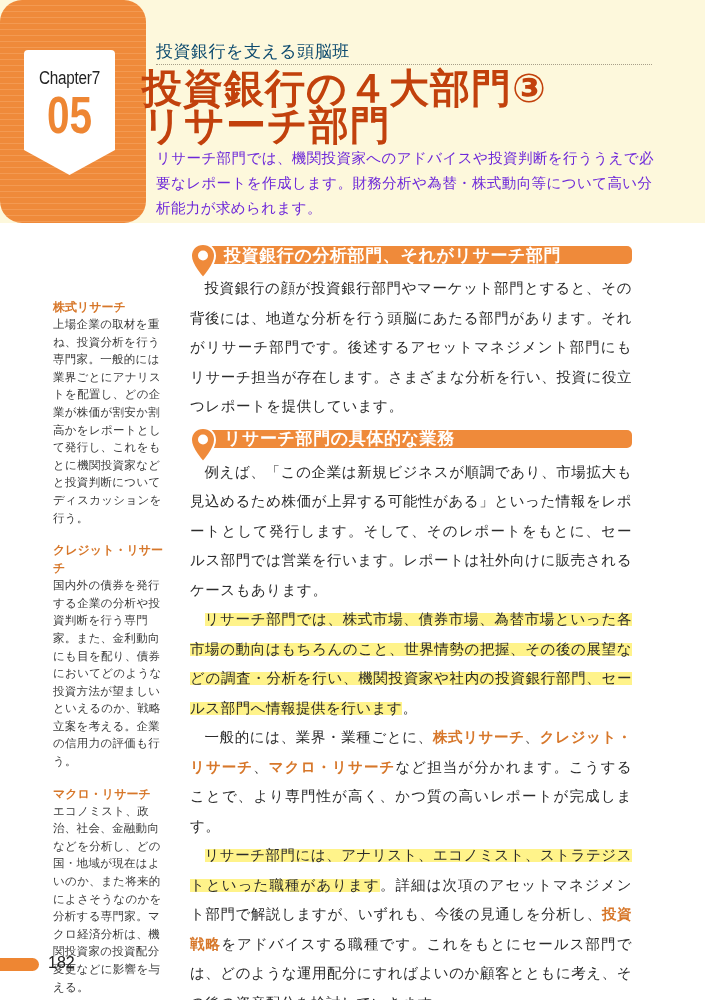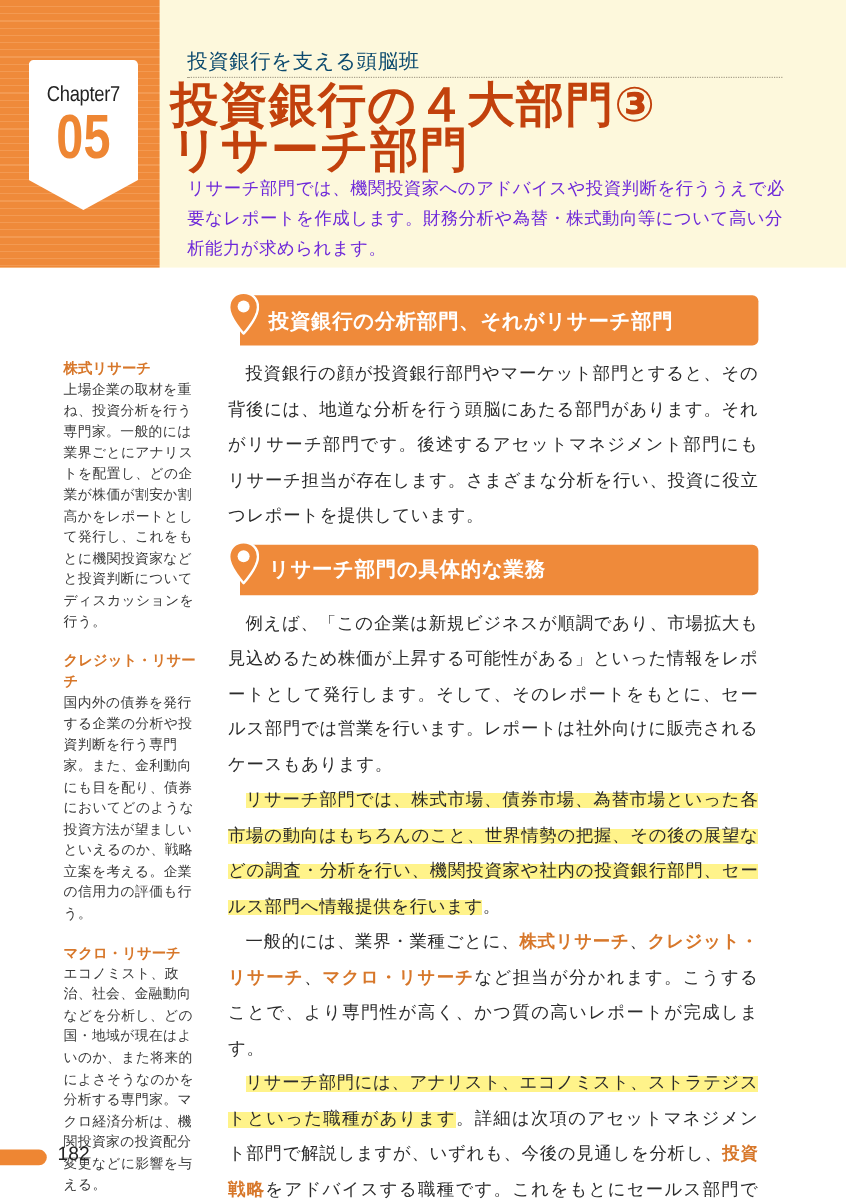--- a/index.html
+++ b/index.html
@@ -2,22 +2,23 @@
 <html><head>
 <meta charset="utf-8">
 <style>
   * { margin: 0; padding: 0; box-sizing: border-box; }
   html, body { width: 705px; height: 1000px; background: #ffffff; overflow: hidden; }
   body { position: relative; font-family: "DejaVu Sans", sans-serif; color: #2b2b2b; }
 
   
   .header { position: absolute; left: 0; top: 0; width: 705px; height: 223px; background: #fdf8dc; }
   .chapter-col {
-    position: absolute; left: 0; top: 0; width: 133px; height: 223px;
+    position: absolute; left: 0; top: 0; width: 146px; height: 223px;
     background: repeating-linear-gradient(180deg, #ef8a3a 0px, #ef8a3a 5px, #f39a52 5px, #f39a52 6px);
+    border-radius: 22px;
   }
   .badge {
     position: absolute; left: 24px; top: 50px; width: 91px; height: 125px;
     background: #ffffff;
     clip-path: polygon(0 0, 100% 0, 100% 80%, 50% 100%, 0 80%);
     border-radius: 4px;
     text-align: center;
   }
   .badge-chapter { display: block; margin-top: 18px; font-family: "Liberation Sans", sans-serif; font-size: 18px; color: #222; letter-spacing: -0.3px; transform: scaleX(0.85); }
   .badge-num { display: block; margin-top: -2px; font-family: "Liberation Sans", sans-serif; font-size: 52px; font-weight: bold; color: #ee8633; line-height: 56px; transform: scaleX(0.78); }
@@ -29,21 +30,21 @@
 
   
   .sidebar { position: absolute; left: 53px; top: 298px; width: 110px; }
   .gloss { margin-bottom: 14px; }
   .gloss-term { font-size: 12px; font-weight: bold; color: #d7772a; line-height: 18px; }
   .gloss-def { font-size: 11.5px; line-height: 17.6px; color: #3a3a3a; letter-spacing: 0.3px; }
 
   
   .main { position: absolute; left: 192px; top: 246px; width: 440px; }
   .section-banner {
-    position: relative; height: 42px; margin-left: 8px; margin-bottom: 10px;
+    position: relative; height: 18px; margin-left: 8px; margin-bottom: 10px;
     background: #ef8a3a; border-radius: 0 5px 5px 0;
     display: flex; align-items: center;
   }
   .pin { position: absolute; left: -10px; top: -3px; width: 26px; height: 36px; }
   .section-title { margin-left: 24px; font-size: 17px; font-weight: bold; color: #ffffff; letter-spacing: 0.6px; }
 
   .para { font-size: 14.5px; line-height: 29.5px; color: #2b2b2b; letter-spacing: 0.5px; text-indent: 1em; text-align: justify; margin-left: -2px; }
   .hl { background: linear-gradient(180deg, transparent 12%, #fff38a 12%, #fff38a 92%, transparent 92%); }
   .kw { color: #d7772a; font-weight: bold; }
 

